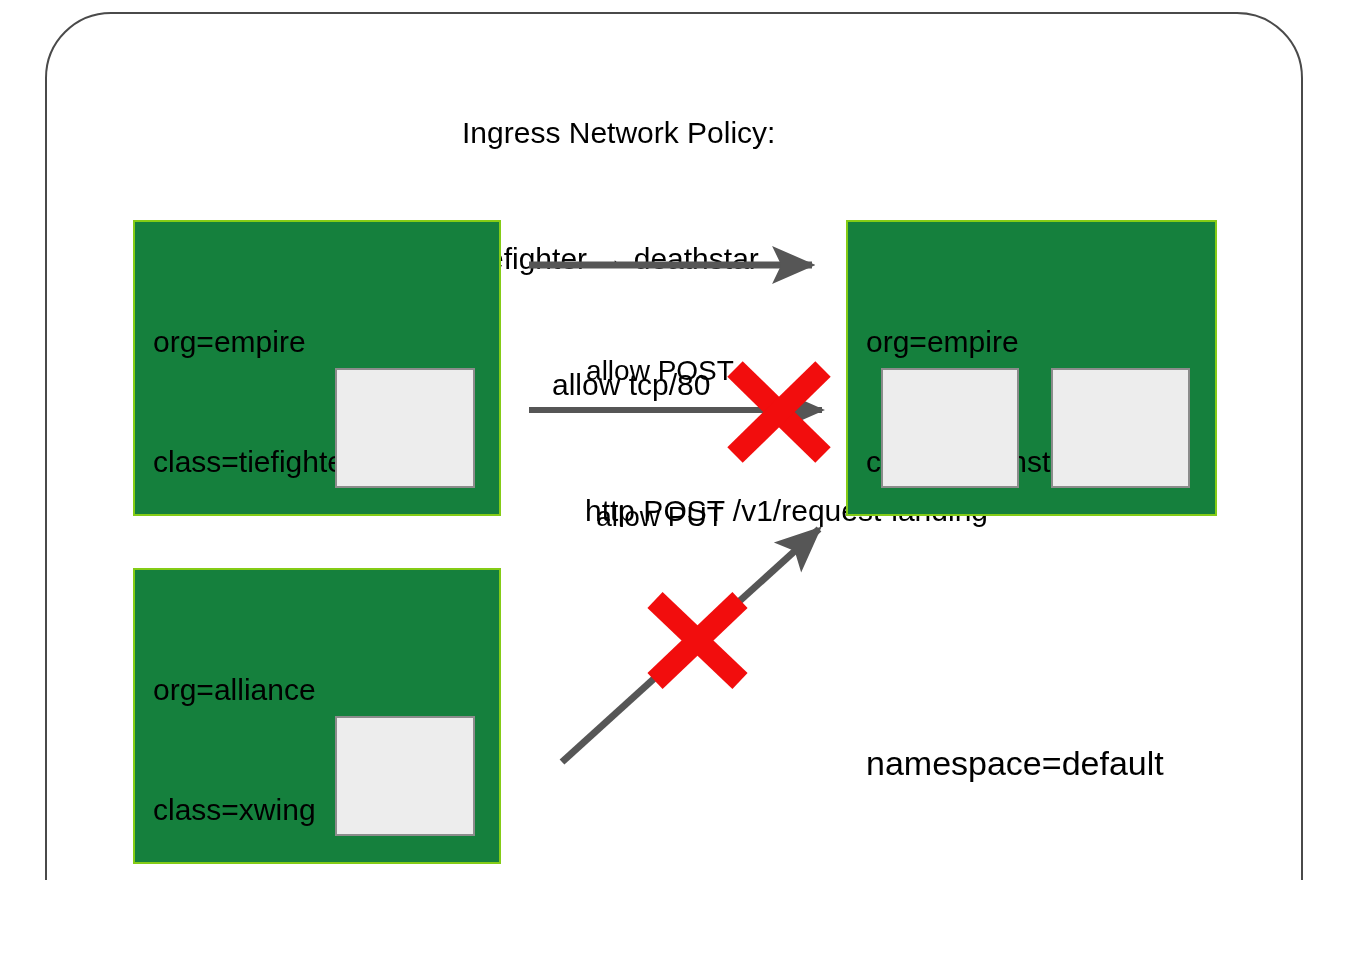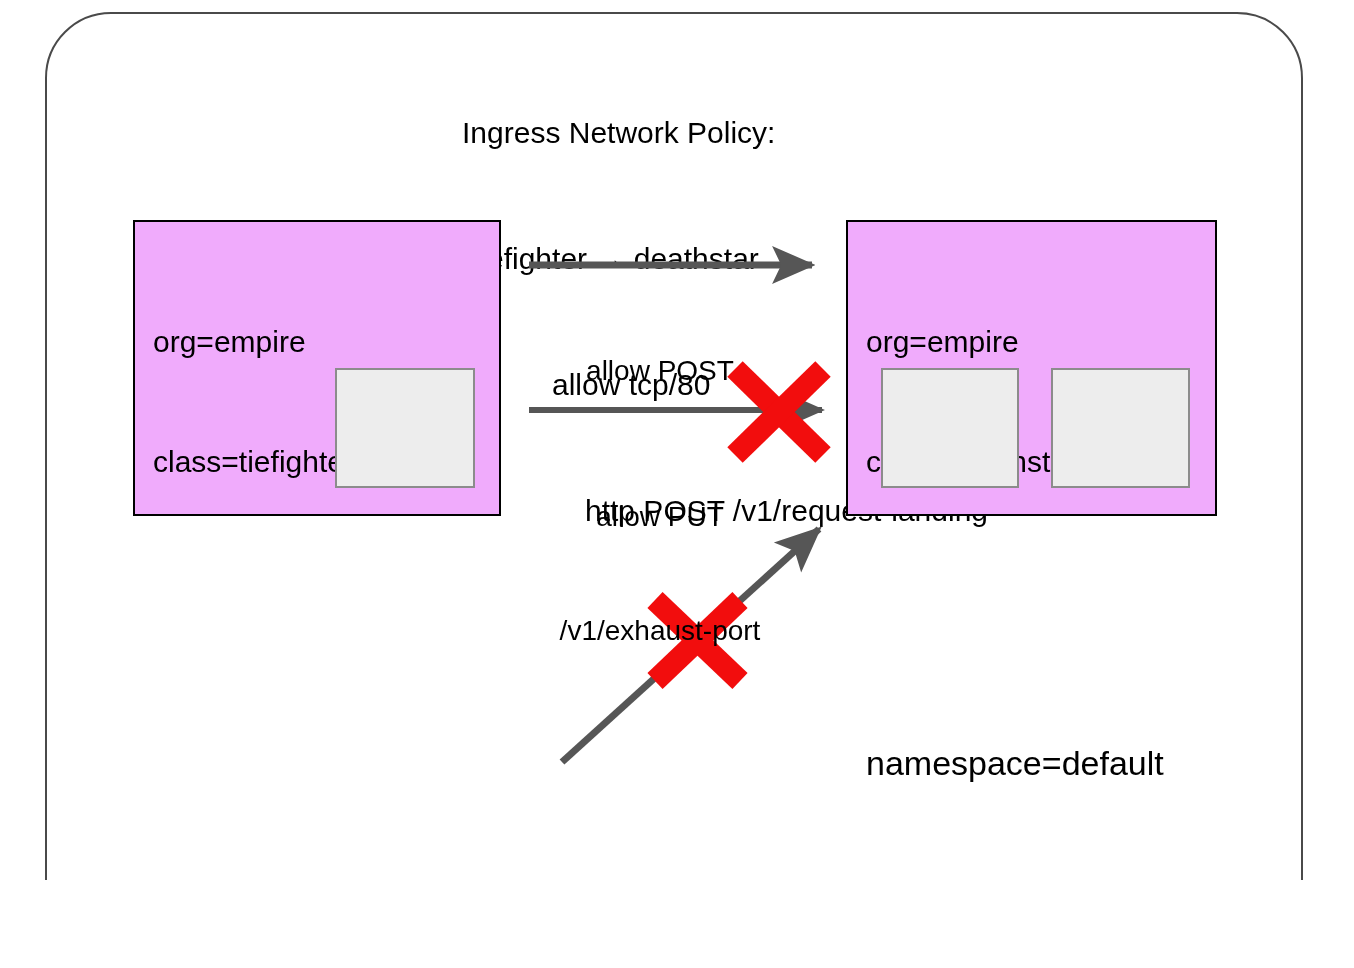--- a/index.html
+++ b/index.html
@@ -46,22 +46,22 @@
     text-align: left;
   }
   .policy-title .line-1 { padding-left: 162px; }
   .policy-title .line-2 { padding-left: 172px; }
   .policy-title .line-3 { padding-left: 252px; }
   .policy-title .line-4 { padding-left: 285px; }
 
   
   .endpoint-box {
     position: absolute;
-    border: 2px solid #000000;
-    background: #f0abfc;
+    border: 2px solid #84cc16;
+    background: #15803d;
     box-sizing: border-box;
   }
   #box-tiefighter { left: 133px; top: 220px;  width: 368px; height: 296px; }
   #box-xwing      { left: 133px; top: 568px;  width: 368px; height: 296px; }
   #box-deathstar  { left: 846px; top: 220px;  width: 371px; height: 296px; }
 
   .endpoint-labels {
     position: absolute;
     left: 18px;
     top: 20px;
@@ -132,20 +132,27 @@
   </div>
 
   <div class="endpoint-box" id="box-tiefighter">
     <div class="endpoint-labels">
       <span>org=empire</span>
       <span>class=tiefighter</span>
     </div>
     <div class="pod" id="pod-tiefighter-1"></div>
   </div>
 
+  <div class="endpoint-box" id="box-xwing">
+    <div class="endpoint-labels">
+      <span>org=alliance</span>
+      <span>class=xwing</span>
+    </div>
+    <div class="pod" id="pod-xwing-1"></div>
+  </div>
 
   <div class="endpoint-box" id="box-deathstar">
     <div class="endpoint-labels">
       <span>org=empire</span>
       <span>class=deathstar</span>
     </div>
     <div class="pod" id="pod-deathstar-1"></div>
     <div class="pod" id="pod-deathstar-2"></div>
   </div>
 
@@ -175,18 +182,17 @@
       <line x1="740" y1="600" x2="655" y2="681" stroke="#f20d0d" stroke-width="22"></line>
     </g>
   </svg>
 
   <div class="flow-label" id="label-flow-allowed">
     <span>allow POST</span>
   </div>
 
   <div class="flow-label" id="label-flow-denied">
     <span>allow PUT</span>
-    <span>/v1/exhaust-port</span>
   </div>
 
   <div id="namespace-label">namespace=default</div>
 
 </div>
 
 </body></html>

